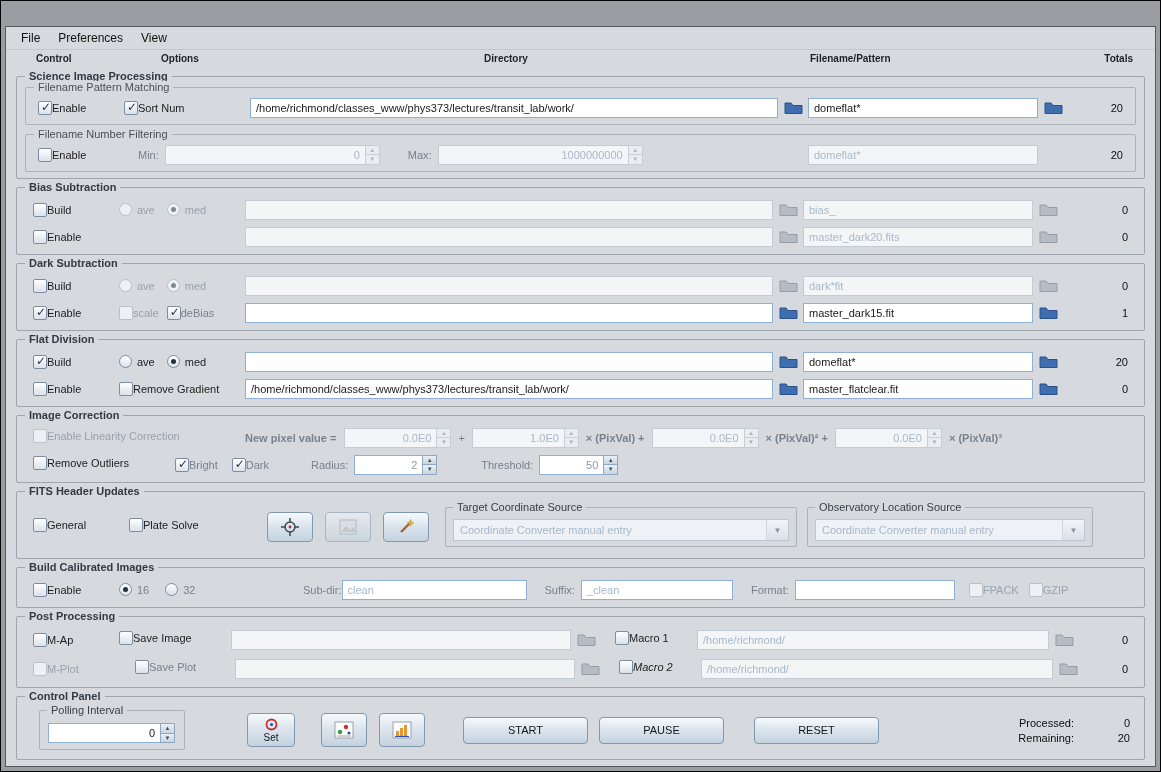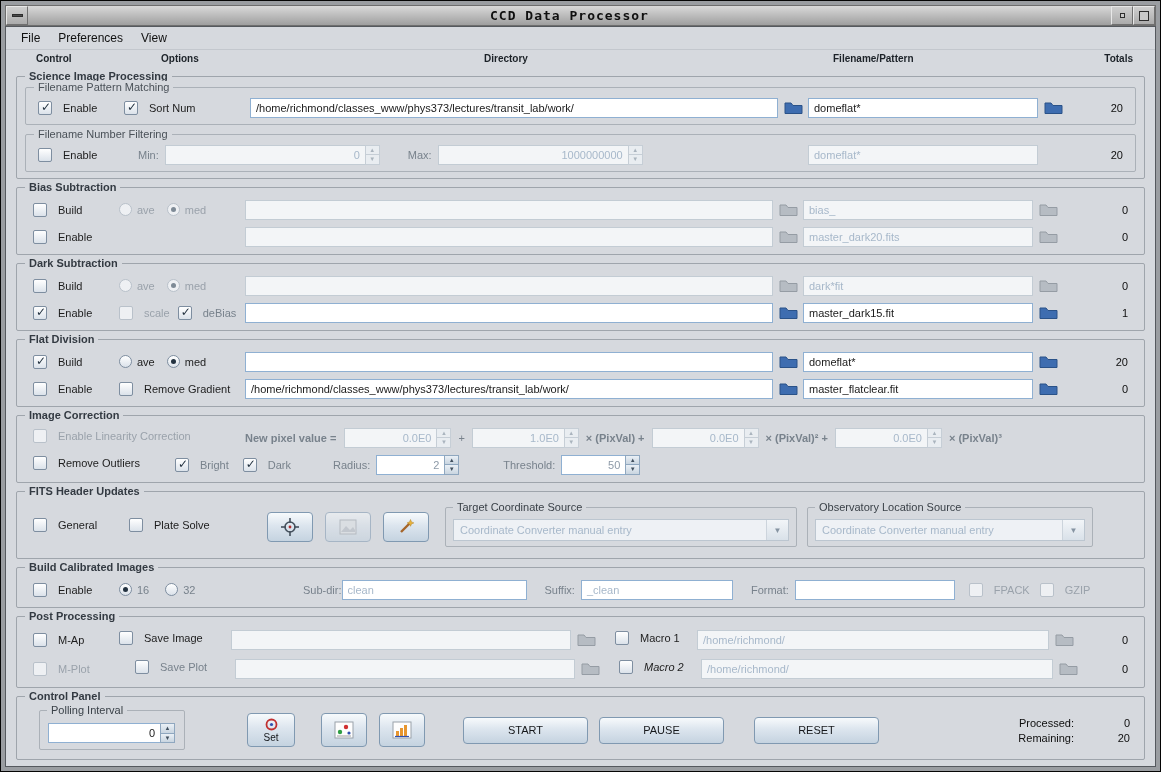--- a/index.html
+++ b/index.html
@@ -39,21 +39,21 @@
   .dir { width:528px; flex:none; }
   .pat { width:230px; flex:none; }
   .fgap { width:30px; flex:none; display:flex; justify-content:center; align-items:center; }
   .tot { flex:1; text-align:right; font-size:11px; color:#0e0e0e; padding-right:2px; }
 
   
   .lbl { font-size:11px; color:#1d1d1d; white-space:nowrap; }
   .lbl.semi { color:#78828c; }
   .lbl.dim { color:#9aa2ab; }
 
-  .cb { display:inline-flex; align-items:center; gap:11px; font-size:11px; color:#1d1d1d; white-space:nowrap; }
+  .cb { display:inline-flex; align-items:center; gap:0; font-size:11px; color:#1d1d1d; white-space:nowrap; }
   .cb .box { width:14px; height:14px; flex:none; border:1px solid #7e8ea0; border-radius:2px; background:linear-gradient(#ffffff,#dbe2ea); position:relative; }
   .cb.checked .box::after { content:"✓"; position:absolute; left:2px; top:-2px; font-size:12px; font-weight:bold; color:#233240; }
   .cb.dis { color:#9aa2ab; }
   .cb.dis .box { border-color:#b9c1ca; background:#eef0f3; }
   .cb.semi { color:#6f7a86; }
 
   .rb { display:inline-flex; align-items:center; gap:5px; font-size:11px; color:#1d1d1d; white-space:nowrap; }
   .rb .dot { width:13px; height:13px; flex:none; border:1px solid #7e8ea0; border-radius:50%; background:linear-gradient(#ffffff,#dbe2ea); display:flex; align-items:center; justify-content:center; }
   .rb.sel .dot::after { content:""; width:5px; height:5px; border-radius:50%; background:#233240; }
   .rb.dis { color:#8f97a0; }
@@ -87,46 +87,34 @@
 
   .stats { margin-left:auto; display:grid; grid-template-columns:auto 52px; column-gap:4px; row-gap:3px; font-size:11px; color:#0e0e0e; align-items:center; }
   .stats .sl { text-align:right; }
   .stats .sv { text-align:right; }
 </style>
 </head>
 <body>
 
 <div class="app">
 
-  <div class="titlebar">
-    <div class="tbox">
-        <span class="tb-menu-bar"></span>
-      </div>
-    <div class="tb-title">CCD Data Processor</div>
-    <div class="tbox">
-        <span class="tb-dot-sm"></span>
-      </div>
-    <div class="tbox">
-        <span class="tb-dot-lg"></span>
-      </div>
-  </div>
 
   <div class="content">
 
     <div class="menubar">
       <span class="menu-item">File</span>
       <span class="menu-item">Preferences</span>
       <span class="menu-item">View</span>
     </div>
 
     <div class="colheads">
       <span style="left:30px">Control</span>
       <span style="left:155px">Options</span>
       <span style="left:478px">Directory</span>
-      <span style="left:827px">Filename/Pattern</span>
+      <span style="left:804px">Filename/Pattern</span>
       <span style="right:22px">Totals</span>
     </div>
 
     <div class="group">
       <span class="gtitle">Science Image Processing</span>
 
       <div class="subgroup">
         <span class="sgtitle">Filename Pattern Matching</span>
         <div class="r">
           <span class="cA">

